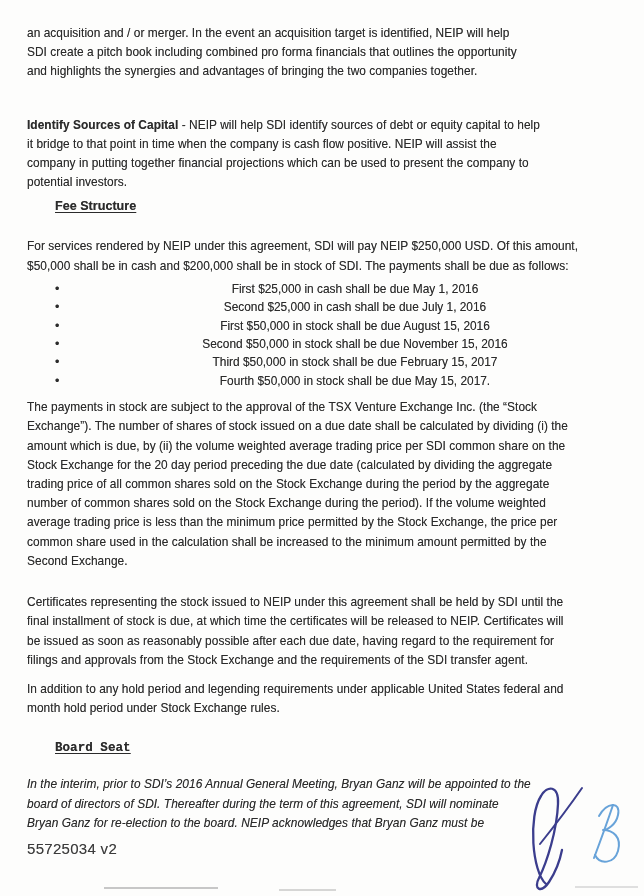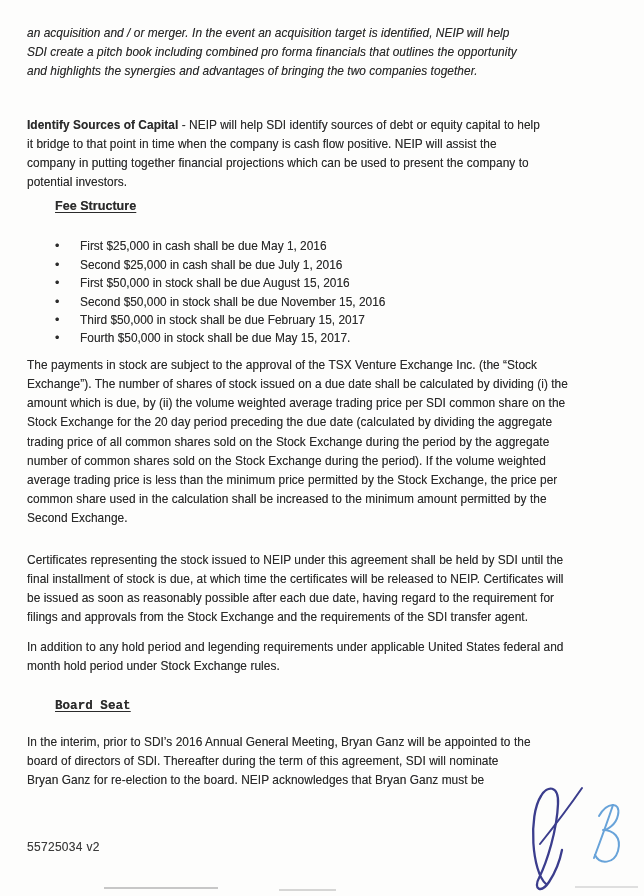--- a/index.html
+++ b/index.html
@@ -11,51 +11,52 @@
   }
   .content {
     position:absolute; left:27px; top:24px; right:14px;
   }
   .ln {
     font-size:11.9px; line-height:19.2px; letter-spacing:0.05px;
     white-space:nowrap;
     text-shadow:0 0 0.45px rgba(50,50,50,0.5);
   }
   .block { margin:0 0 0 0; }
-  .p-acquisition { margin-bottom:34px;font-style:italic; }
+  .p-acquisition { margin-bottom:34px; }
   .p-capital     { margin-bottom:6px; }
   .heading {
     font-size:12.6px; font-weight:bold; line-height:17px;
     text-decoration:underline; text-underline-offset:2px;
     text-shadow:0 0 0.5px rgba(40,40,40,0.6);
     padding-left:28px;
   }
   .h-fee   { margin-bottom:22px; }
   .p-fees-intro { margin-bottom:4px; }
   .fee-list {
     list-style:none; margin:0 0 8px 0; padding:0 0 0 28px;
   }
   .fee-list li {
     position:relative; padding-left:25px;
     font-size:11.9px; line-height:18.4px; white-space:nowrap;
     text-shadow:0 0 0.45px rgba(50,50,50,0.5);
+    text-align:center;
   }
   .fee-list li::before {
     content:"•"; position:absolute; left:0; top:0;
     font-size:12.5px;
   }
   .p-stock { margin-bottom:22px; }
   .p-cert  { margin-bottom:10px; }
   .p-hold  { margin-bottom:22px; }
   .h-board { margin-bottom:18px;font-family:Liberation Mono, monospace; }
-  .p-interim { margin-bottom:11px; }
+  .p-interim { margin-bottom:11px;font-style:italic; }
   b.lead { font-weight:bold;margin-top:32px; }
   .doc-footer {
     position:absolute; left:27px; top:840px;
-    font-size:12px; letter-spacing:0.3px; color:#3c3c3c;
+    font-size:15px; letter-spacing:0.3px; color:#3c3c3c;
     text-shadow:0 0 0.4px rgba(60,60,60,0.5);
   }
   .sig-wrap { position:absolute; left:516px; top:772px; width:130px; height:124px; }
   .artifact { position:absolute; height:1.5px; background:#9b9b9b; }
   .a1 { left:104px; top:887px; width:114px; opacity:0.55; }
   .a2 { left:279px; top:889px; width:57px;  opacity:0.40; }
   .a3 { left:575px; top:886px; width:63px;  opacity:0.30; }
 </style>
 </head>
 <body>
@@ -71,20 +72,24 @@
 
     <div class="block p-capital">
       <div class="ln"><b class="lead">Identify Sources of Capital</b><span> - NEIP will help SDI identify sources of debt or equity capital to help</span></div>
       <div class="ln">it bridge to that point in time when the company is cash flow positive.  NEIP will assist the</div>
       <div class="ln">company in putting together financial projections which can be used to present the company to</div>
       <div class="ln">potential investors.</div>
     </div>
 
     <div class="heading h-fee">Fee Structure</div>
 
+    <div class="block p-fees-intro">
+      <div class="ln">For services rendered by NEIP under this agreement, SDI will pay NEIP $250,000 USD.  Of this amount,</div>
+      <div class="ln">$50,000 shall be in cash and $200,000 shall be in stock of SDI.  The payments shall be due as follows:</div>
+    </div>
 
     <ul class="fee-list">
       <li>First $25,000 in cash shall be due May 1, 2016</li>
       <li>Second $25,000 in cash shall be due July 1, 2016</li>
       <li>First $50,000 in stock shall be due August 15, 2016</li>
       <li>Second $50,000 in stock shall be due November 15, 2016</li>
       <li>Third $50,000 in stock shall be due February 15, 2017</li>
       <li>Fourth $50,000 in stock shall be due May 15, 2017.</li>
     </ul>
 

